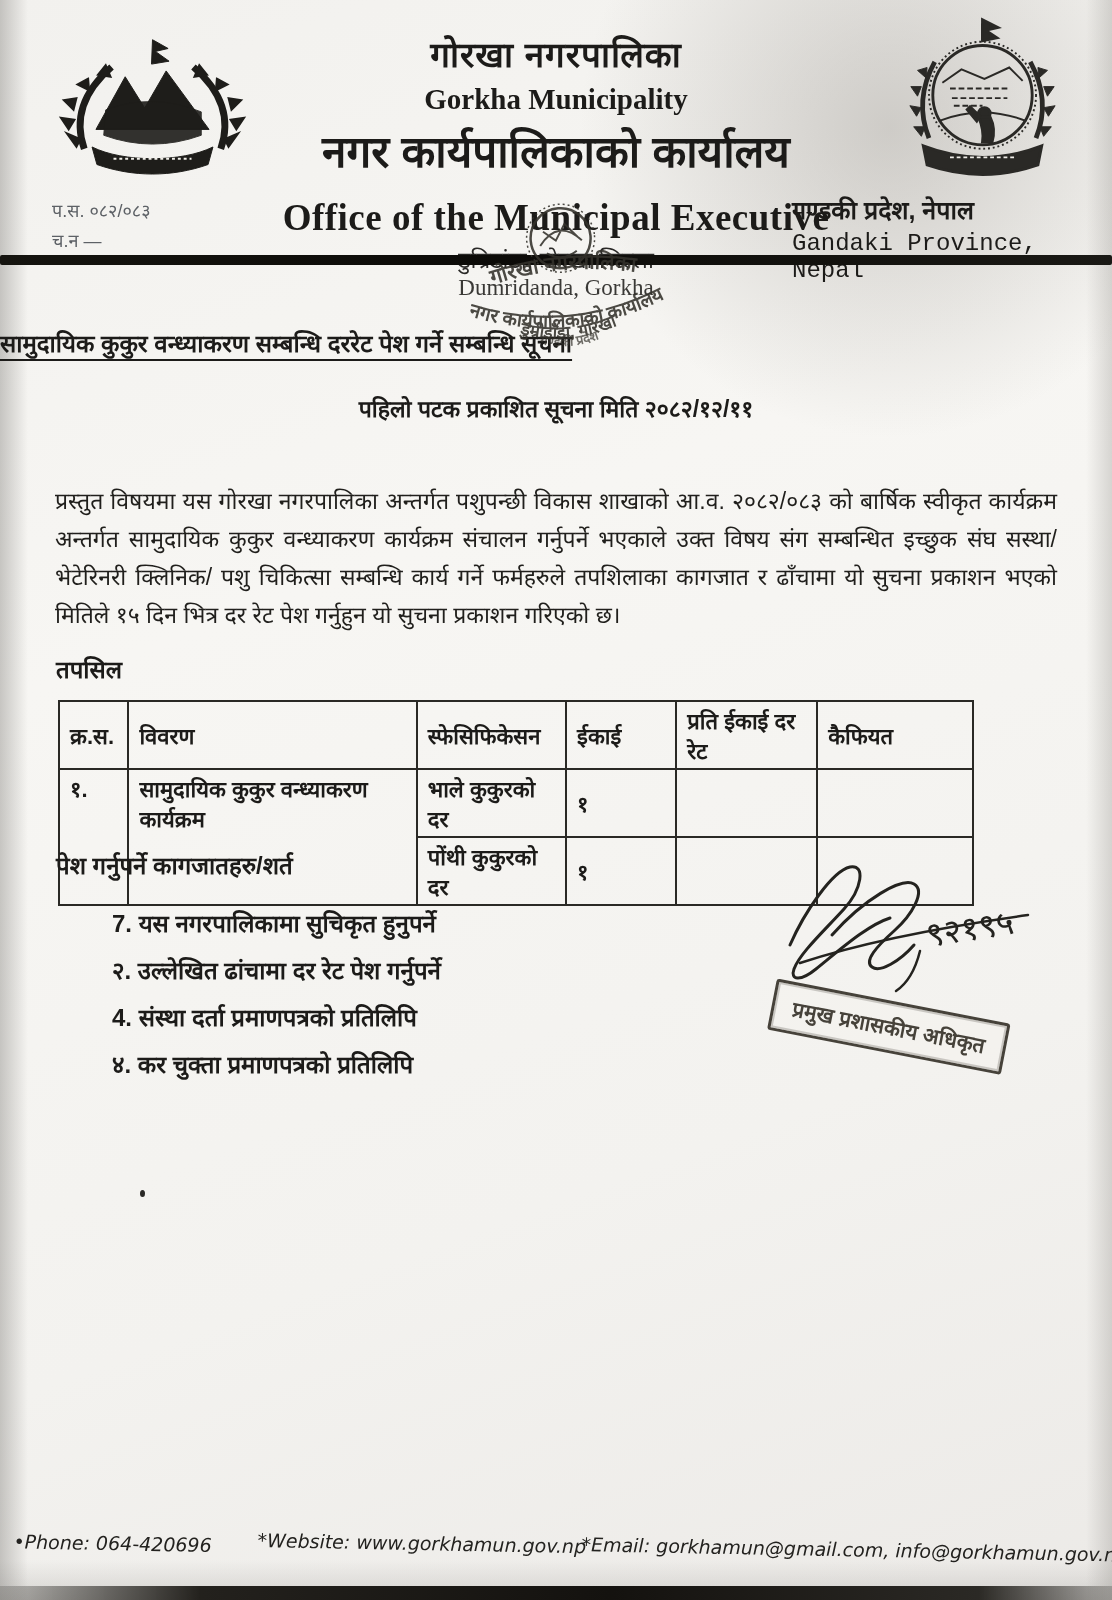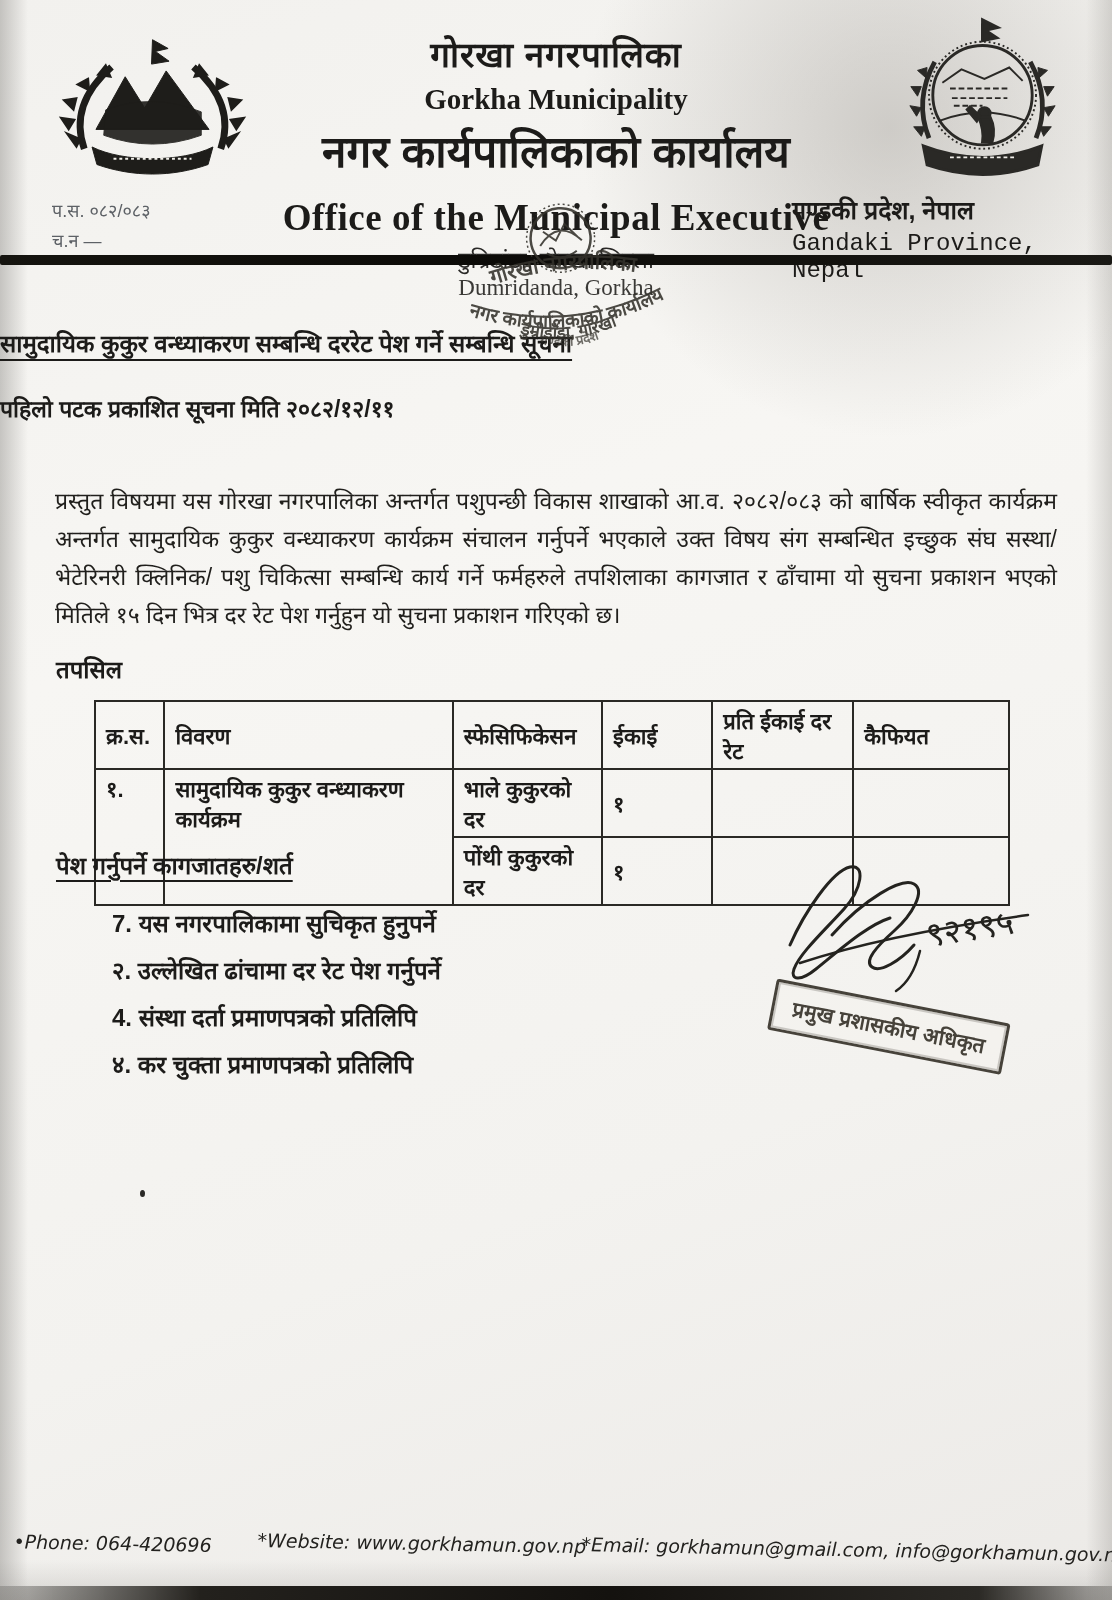--- a/index.html
+++ b/index.html
@@ -35,37 +35,37 @@
   .rule { left:0; top:255px; width:1112px; height:10px;
           background:linear-gradient(90deg,#15140f 0%, #0c0b08 45%, #1a1915 100%);
           border-radius:2px; z-index:1; }
 
   
   .round-stamp { left:420px; top:196px; width:290px; height:185px; z-index:3;
                  transform:rotate(-5deg); opacity:0.88; pointer-events:none; }
 
   .notice-title { left:0; right:0; top:326px; text-align:left; font-size:24px; font-weight:700;
                   text-decoration:underline; text-underline-offset:7px; text-decoration-thickness:2px; z-index:2; }
-  .notice-sub { left:0; right:0; top:392px; text-align:left; font-size:23px; font-weight:600; }
+  .notice-sub { left:0; right:0; top:392px; text-align:center; font-size:23px; font-weight:600; }
 
   .body-par { left:55px; top:482px; width:1002px; font-size:23px; line-height:38px;
               text-align:justify; color:#201f1c; }
 
   .tapasil { left:56px; top:652px; font-size:24px; font-weight:700; }
 
   table.rates { position:absolute; left:58px; top:700px; width:916px; border-collapse:collapse;
-                font-size:22px;margin-left:36px; }
+                font-size:22px; }
   table.rates th, table.rates td { border:2px solid #2a2925; padding:3px 10px; text-align:left;
                 font-weight:600; height:34px; }
   table.rates th { font-weight:700; }
   col.c-sn{width:70px;} col.c-desc{width:320px;} col.c-spec{width:152px;}
   col.c-unit{width:118px;} col.c-rate{width:154px;} col.c-rem{width:168px;}
 
   .req-head { left:56px; top:848px; font-size:24px; font-weight:700;
-              text-decoration:underline; text-underline-offset:6px; }
+              text-underline-offset:6px; }
   .req-list { left:112px; top:900px; font-size:24px; line-height:47px; list-style:none; font-weight:600; }
 
   .sig-svg { left:770px; top:855px; width:290px; height:150px; z-index:2; }
   .cao-stamp { left:772px; top:978px; width:238px; height:52px; transform:rotate(11deg);
                transform-origin:left center; border:3px solid #46423a; border-radius:3px;
                display:flex; align-items:center; justify-content:center;
                box-shadow:0 0 0 2px rgba(70,66,58,0.25) inset; color:#46423a;
                font-size:21px; font-weight:700; background:rgba(244,242,238,0.4); }
 
   .footer { left:0; top:1516px; width:1112px; transform:rotate(1.1deg); transform-origin:left center;

